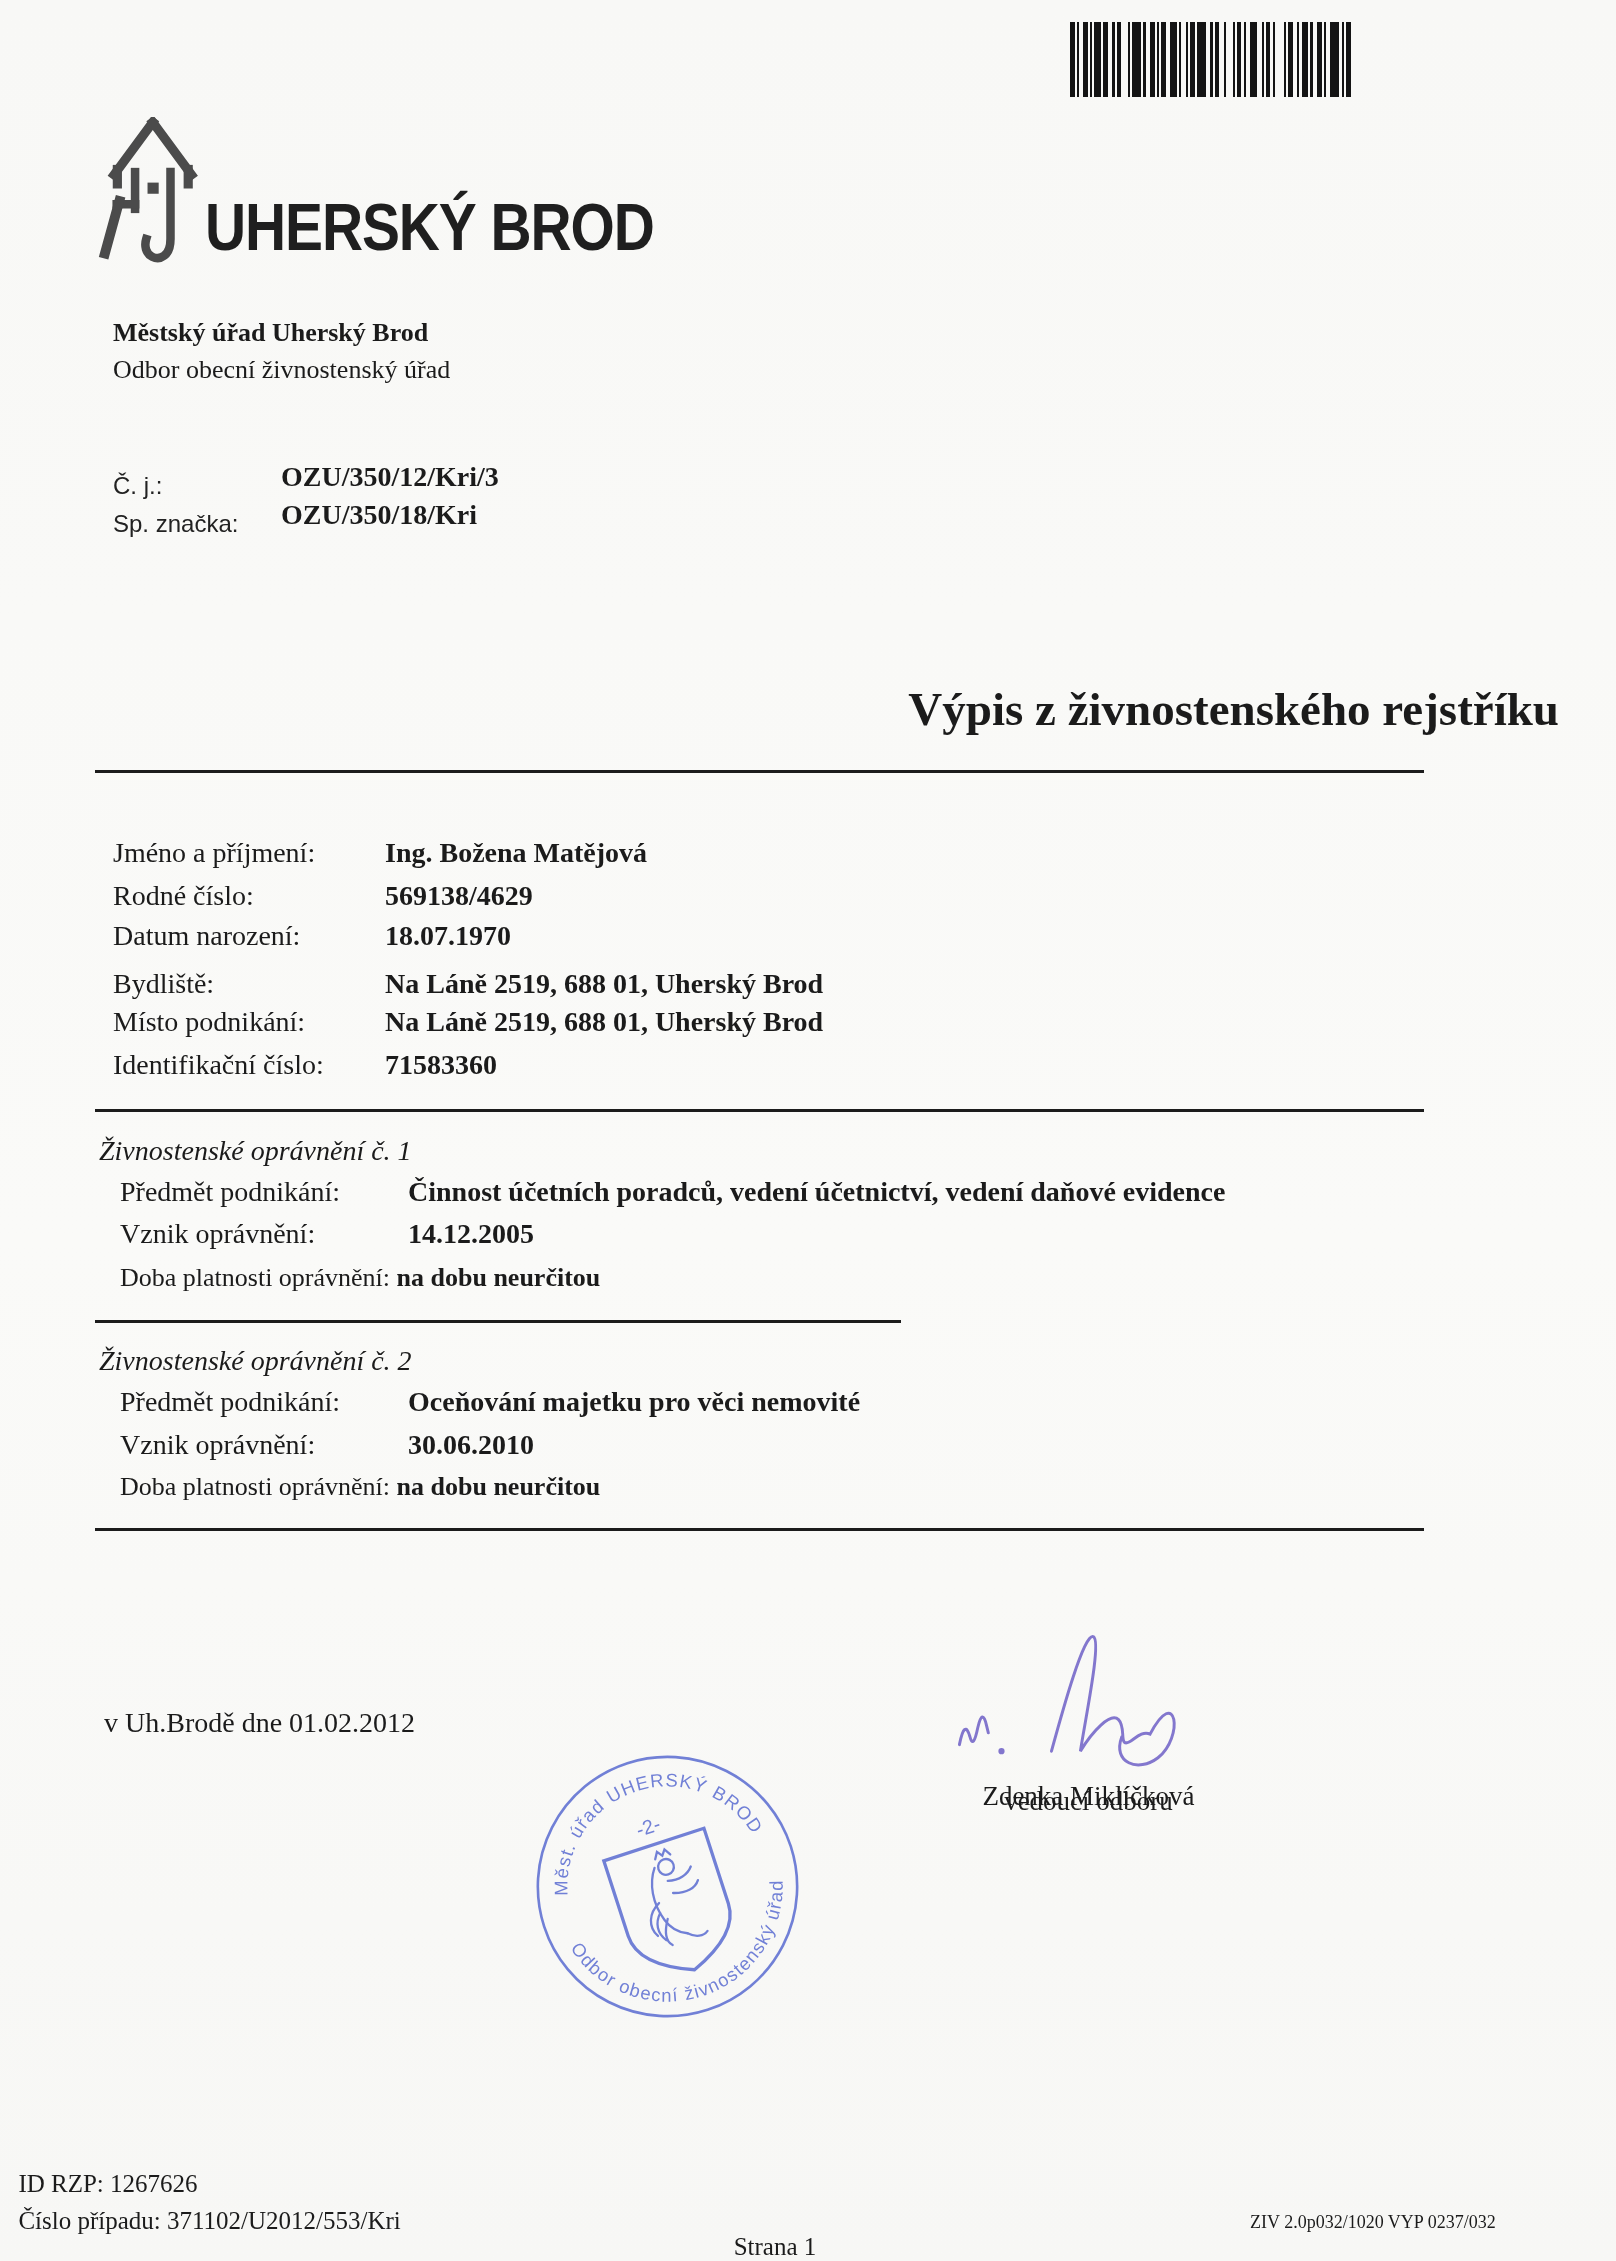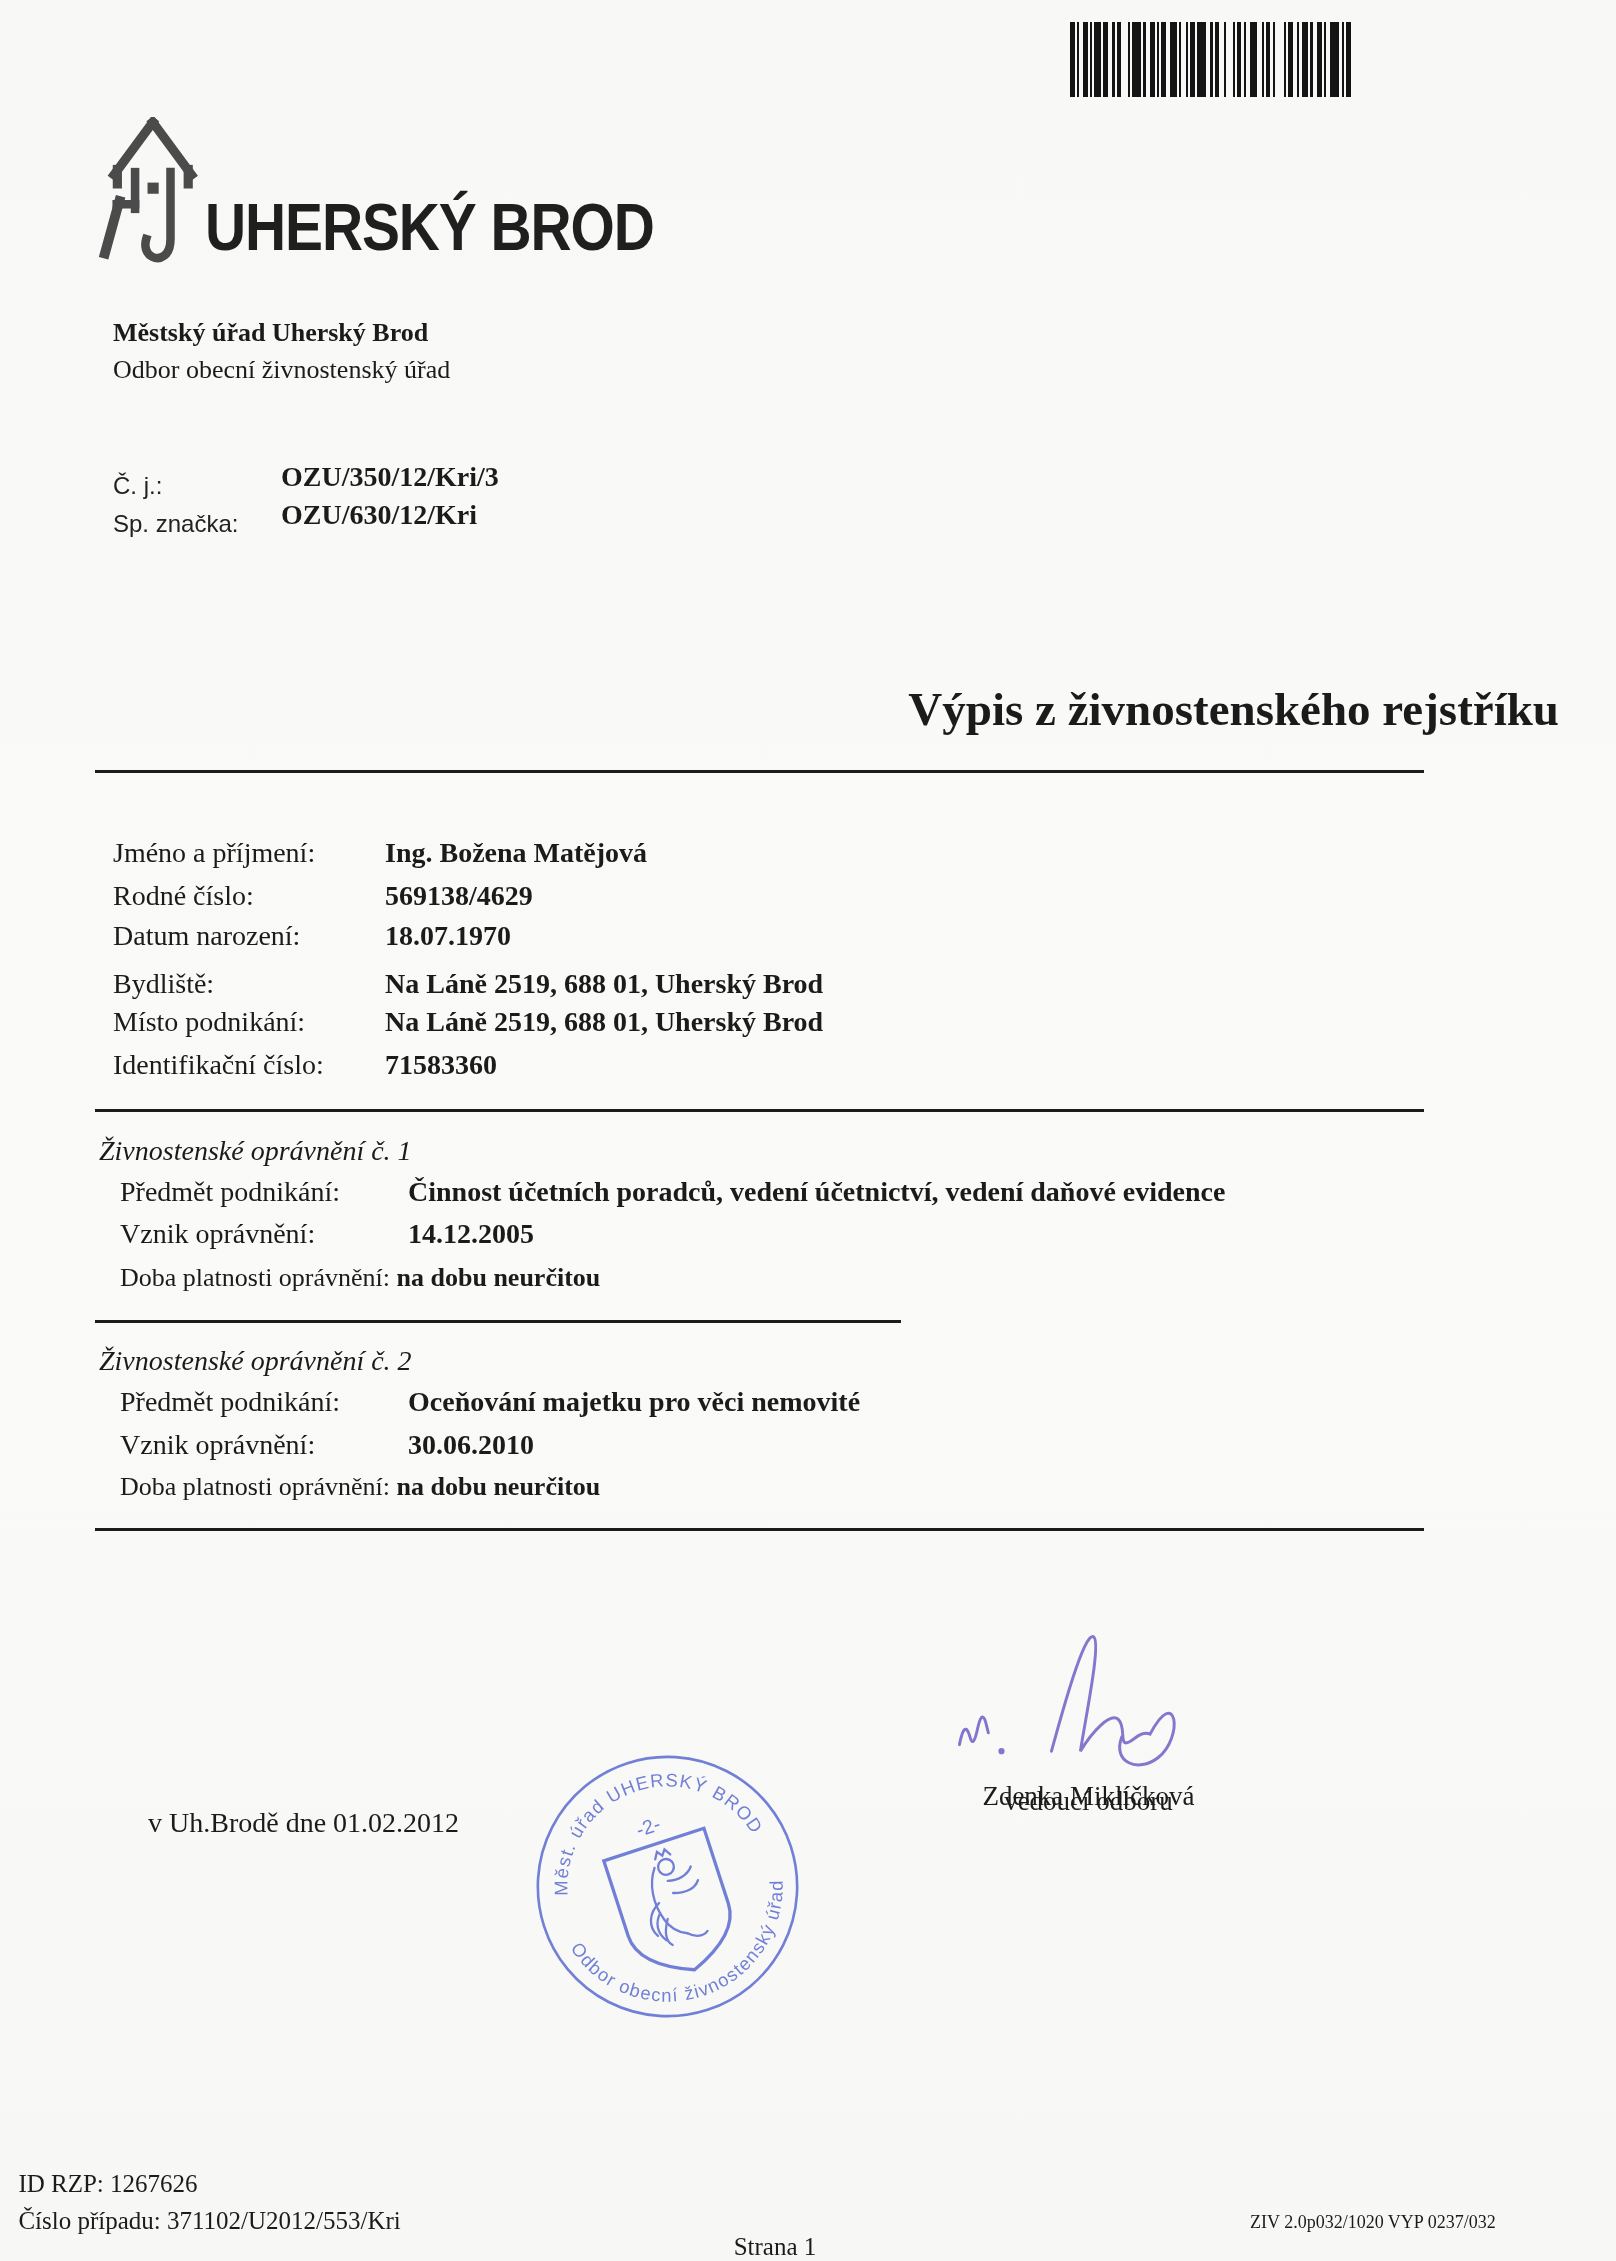--- a/index.html
+++ b/index.html
@@ -152,21 +152,21 @@
     <div class="l1">Městský úřad Uherský Brod</div>
     <div>Odbor obecní živnostenský úřad</div>
   </div>
 
   <div class="refrow" style="top:461px;">
     <span class="lab">Č. j.:</span>
     <span class="val">OZU/350/12/Kri/3</span>
   </div>
   <div class="refrow" style="top:499px;">
     <span class="lab">Sp. značka:</span>
-    <span class="val">OZU/630/12/Kri</span>
+    <span class="val">OZU/350/18/Kri</span>
   </div>
 
   <h1 class="title">Výpis z živnostenského rejstříku</h1>
   <div class="hr" style="left:95px;top:770px;width:1329px;"></div>
 
   <div class="prow" style="top:837px;">
     <span>Jméno a příjmení:</span>
     <span class="val">Ing. Božena Matějová</span>
   </div>
   <div class="prow" style="top:880px;">
@@ -215,21 +215,21 @@
     <span>Vznik oprávnění:</span>
     <span class="val">30.06.2010</span>
   </div>
   <div class="validity" style="top:1472px;">
     <span>Doba platnosti oprávnění:</span>
     <span class="b">na dobu neurčitou</span>
   </div>
   <div class="hr" style="left:95px;top:1528px;width:1329px;"></div>
 
 
-  <div class="inline-line" style="left:104px;top:1807px;margin-left:44px;">v Uh.Brodě dne 01.02.2012</div>
+  <div class="inline-line" style="left:104px;top:1707px;">v Uh.Brodě dne 01.02.2012</div>
 
   <svg class="abs" style="left:941px;top:1605px;" width="263" height="178" viewBox="0 0 400 270">
     <g stroke="#7668c9" stroke-width="4.5" fill="none" stroke-linecap="round" opacity="0.9">
       <path d="M28 212 q8 -40 16 -12 q5 20 12 -14 q7 -30 13 -4 l3 12"></path>
       <circle cx="92" cy="222" r="2.5" fill="#7668c9"></circle>
       <path d="M168 222 C185 160 218 40 232 48 C244 56 220 170 212 222 C230 192 258 162 270 174 C282 186 270 216 286 208 C294 204 306 190 318 196 C358 120 370 200 330 232 C300 255 260 240 275 200"></path>
     </g>
   </svg>
   <div class="sig-name" style="top:1747px;margin-top:34px;">Zdenka Miklíčková</div>
   <div class="sig-name" style="top:1786px;">vedoucí odboru</div>

